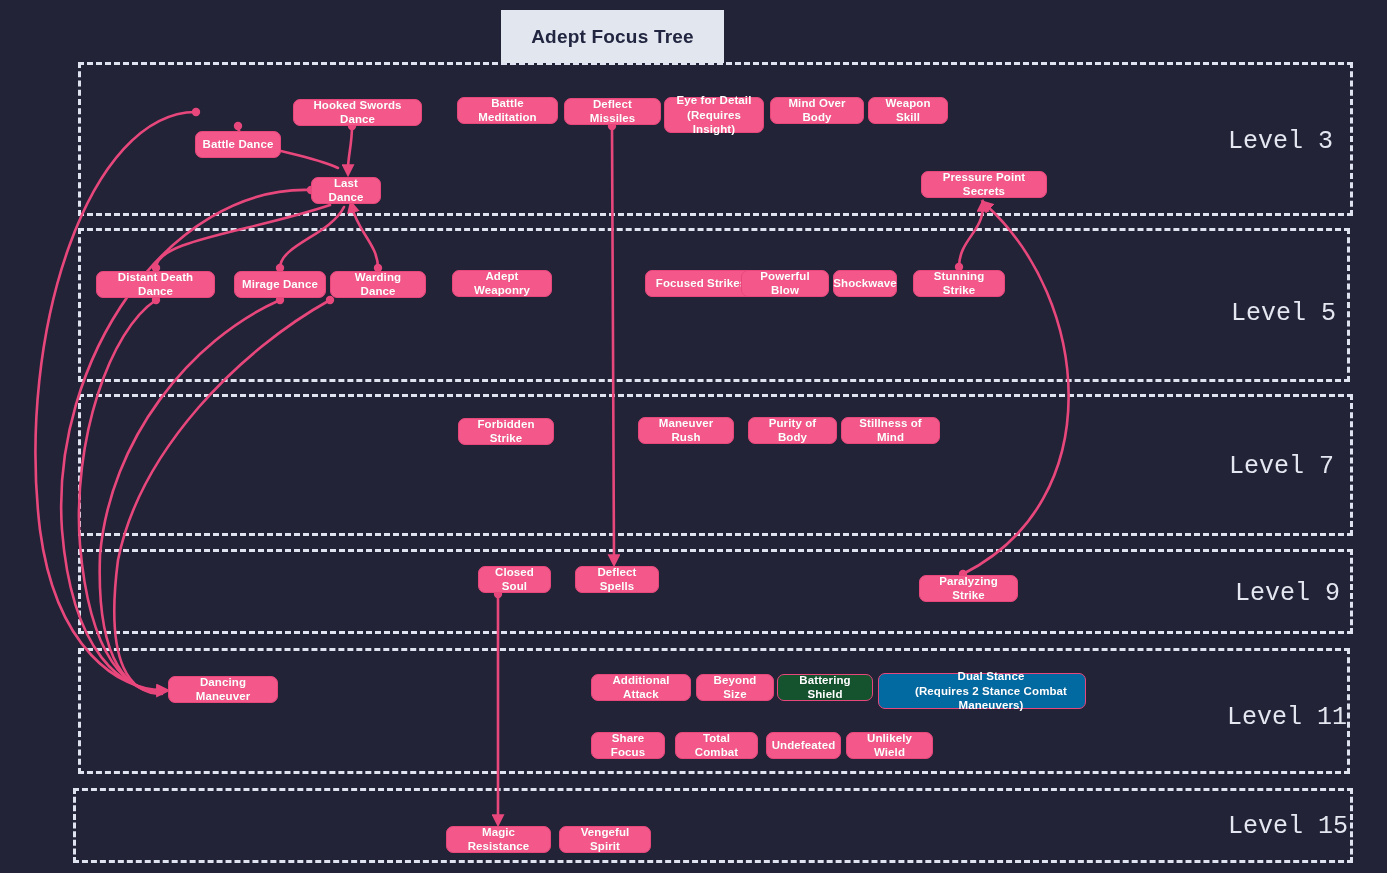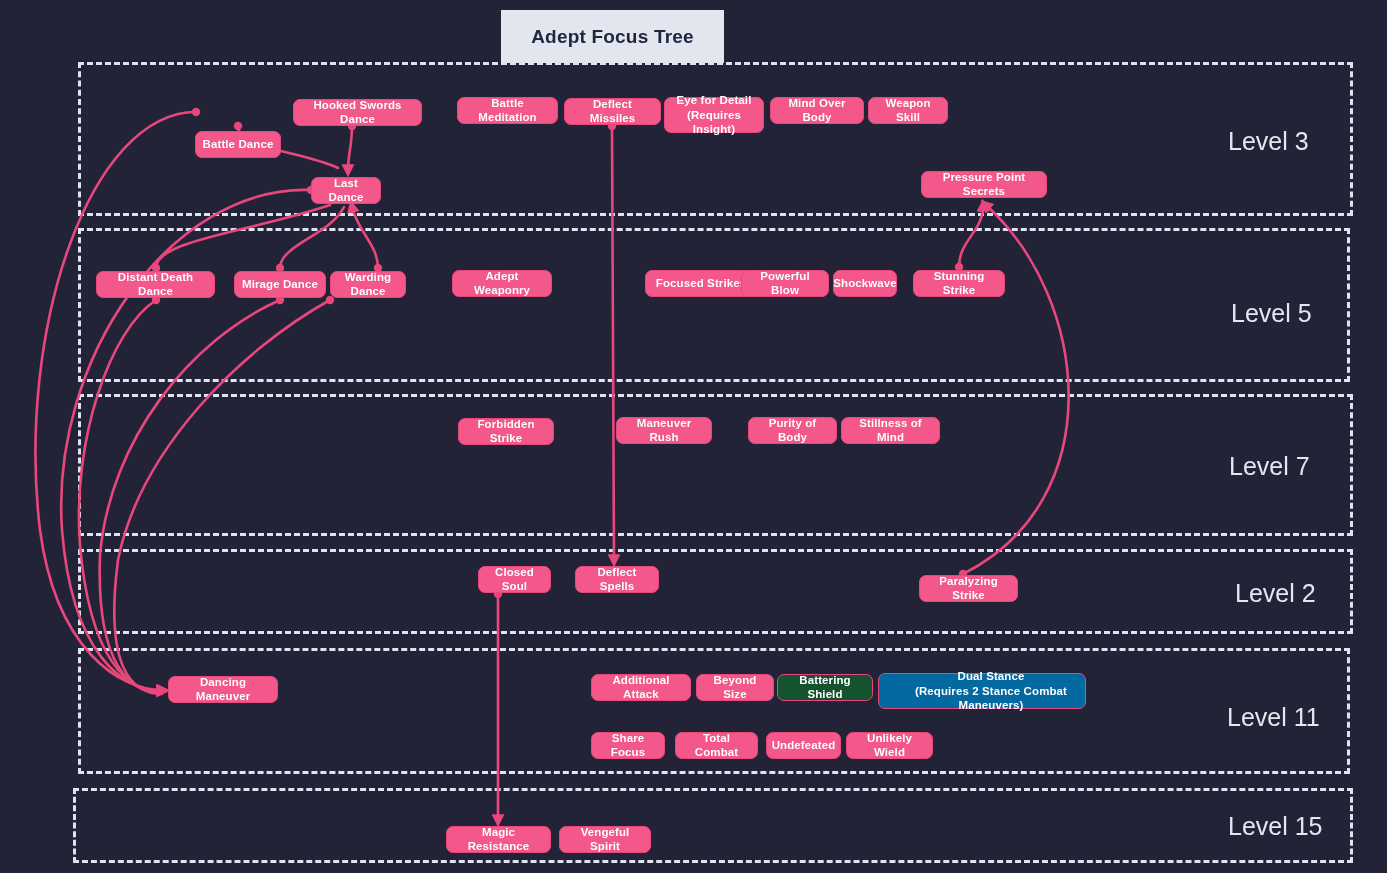--- a/index.html
+++ b/index.html
@@ -33,21 +33,21 @@
   .cluster {
     position: absolute;
     border: 3px dashed #dfe3ef;
     box-sizing: border-box;
     z-index: 1;
   }
   .cluster-label {
     position: absolute;
     color: #e4e7f0;
     font-size: 25px;
-    font-family: Liberation Sans, sans-serif;
+    font-family: Liberation Mono, monospace;
     white-space: nowrap;
     z-index: 3;
   }
   .node {
     position: absolute;
     box-sizing: border-box;
     background: #f4588a;
     border: 1.4px solid #e8477c;
     border-radius: 7px;
     color: #ffffff;
@@ -167,42 +167,42 @@
       </div>
       <div class="node" style="left: 921px; top: 171px; width: 126px; height: 27px; background: rgb(244, 88, 138); border-color: rgb(232, 71, 124); color: rgb(255, 255, 255);">
         <span>Pressure Point Secrets</span>
       </div>
       <div class="node" style="left: 96px; top: 271px; width: 119px; height: 27px; background: rgb(244, 88, 138); border-color: rgb(232, 71, 124); color: rgb(255, 255, 255);">
         <span>Distant Death Dance</span>
       </div>
       <div class="node" style="left: 234px; top: 271px; width: 92px; height: 27px; background: rgb(244, 88, 138); border-color: rgb(232, 71, 124); color: rgb(255, 255, 255);">
         <span>Mirage Dance</span>
       </div>
-      <div class="node" style="left: 330px; top: 271px; width: 76px; height: 27px; background: rgb(244, 88, 138); border-color: rgb(232, 71, 124); color: rgb(255, 255, 255); border-radius: 7px;">
+      <div class="node" style="left: 330px; top: 271px; width: 96px; height: 27px; background: rgb(244, 88, 138); border-color: rgb(232, 71, 124); color: rgb(255, 255, 255); border-radius: 7px;">
         <span>Warding Dance</span>
       </div>
       <div class="node" style="left: 452px; top: 270px; width: 100px; height: 27px; background: rgb(244, 88, 138); border-color: rgb(232, 71, 124); color: rgb(255, 255, 255);">
         <span>Adept Weaponry</span>
       </div>
       <div class="node" style="left: 645px; top: 270px; width: 112px; height: 27px; background: rgb(244, 88, 138); border-color: rgb(232, 71, 124); color: rgb(255, 255, 255);">
         <span>Focused Strikes</span>
       </div>
       <div class="node" style="left: 741px; top: 270px; width: 88px; height: 27px; background: rgb(244, 88, 138); border-color: rgb(232, 71, 124); color: rgb(255, 255, 255);">
         <span>Powerful Blow</span>
       </div>
       <div class="node" style="left: 833px; top: 270px; width: 64px; height: 27px; background: rgb(244, 88, 138); border-color: rgb(232, 71, 124); color: rgb(255, 255, 255);">
         <span>Shockwave</span>
       </div>
       <div class="node" style="left: 913px; top: 270px; width: 92px; height: 27px; background: rgb(244, 88, 138); border-color: rgb(232, 71, 124); color: rgb(255, 255, 255);">
         <span>Stunning Strike</span>
       </div>
       <div class="node" style="left: 458px; top: 418px; width: 96px; height: 27px; background: rgb(244, 88, 138); border-color: rgb(232, 71, 124); color: rgb(255, 255, 255);">
         <span>Forbidden Strike</span>
       </div>
-      <div class="node" style="left: 616px; top: 417px; width: 96px; height: 27px; background: rgb(244, 88, 138); border-color: rgb(232, 71, 124); color: rgb(255, 255, 255);">
+      <div class="node" style="left: 638px; top: 417px; width: 96px; height: 27px; background: rgb(244, 88, 138); border-color: rgb(232, 71, 124); color: rgb(255, 255, 255);">
         <span>Maneuver Rush</span>
       </div>
       <div class="node" style="left: 748px; top: 417px; width: 89px; height: 27px; background: rgb(244, 88, 138); border-color: rgb(232, 71, 124); color: rgb(255, 255, 255);">
         <span>Purity of Body</span>
       </div>
       <div class="node" style="left: 841px; top: 417px; width: 99px; height: 27px; background: rgb(244, 88, 138); border-color: rgb(232, 71, 124); color: rgb(255, 255, 255);">
         <span>Stillness of Mind</span>
       </div>
       <div class="node" style="left: 462px; top: 566px; width: 73px; height: 27px; background: rgb(244, 88, 138); border-color: rgb(232, 71, 124); color: rgb(255, 255, 255); margin-left: 16px;">
         <span>Closed Soul</span>
@@ -245,18 +245,18 @@
       </div>
       <div class="node" style="left: 559px; top: 826px; width: 92px; height: 27px; background: rgb(244, 88, 138); border-color: rgb(232, 71, 124); color: rgb(255, 255, 255);">
         <span>Vengeful Spirit</span>
       </div>
     </div>
 
   <div id="labels-container">
       <div class="cluster-label" style="left: 1228px; top: 127px; color: rgb(228, 231, 240);">Level 3</div>
       <div class="cluster-label" style="left: 1231px; top: 299px; color: rgb(228, 231, 240);">Level 5</div>
       <div class="cluster-label" style="left: 1229px; top: 452px; color: rgb(228, 231, 240);">Level 7</div>
-      <div class="cluster-label" style="left: 1235px; top: 579px; color: rgb(228, 231, 240);">Level 2</div>
+      <div class="cluster-label" style="left: 1235px; top: 579px; color: rgb(228, 231, 240);">Level 9</div>
       <div class="cluster-label" style="left: 1227px; top: 703px; color: rgb(228, 231, 240);">Level 11</div>
       <div class="cluster-label" style="left: 1228px; top: 812px; color: rgb(228, 231, 240);">Level 15</div>
     </div>
 
 </div>
 
 </body></html>

